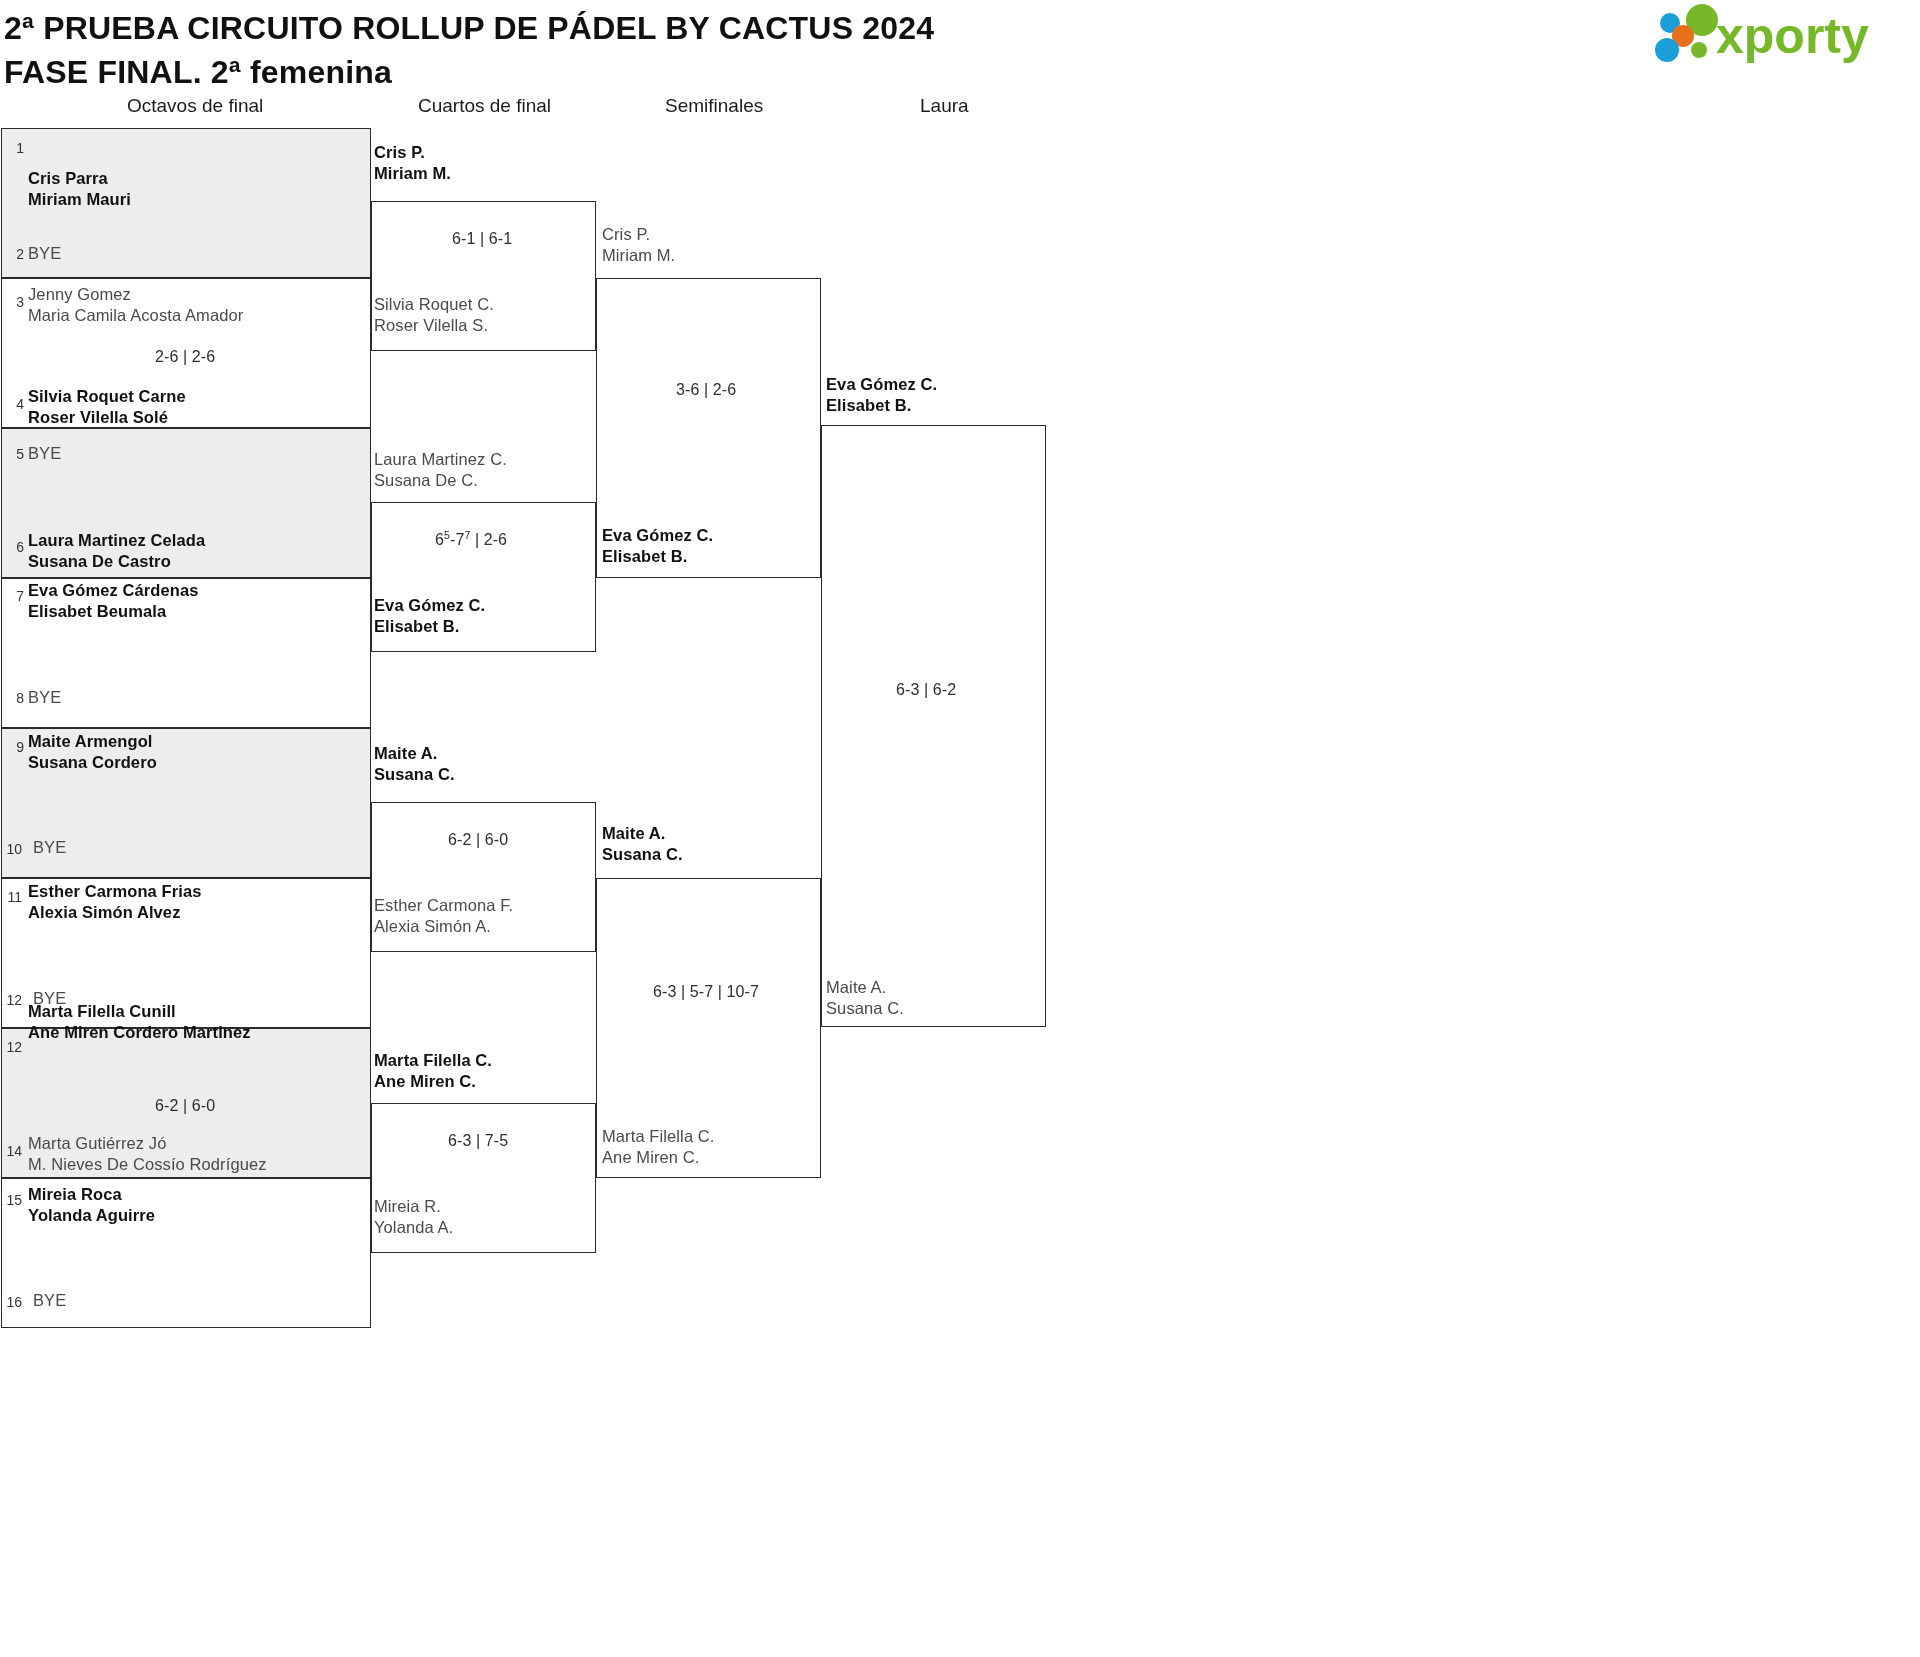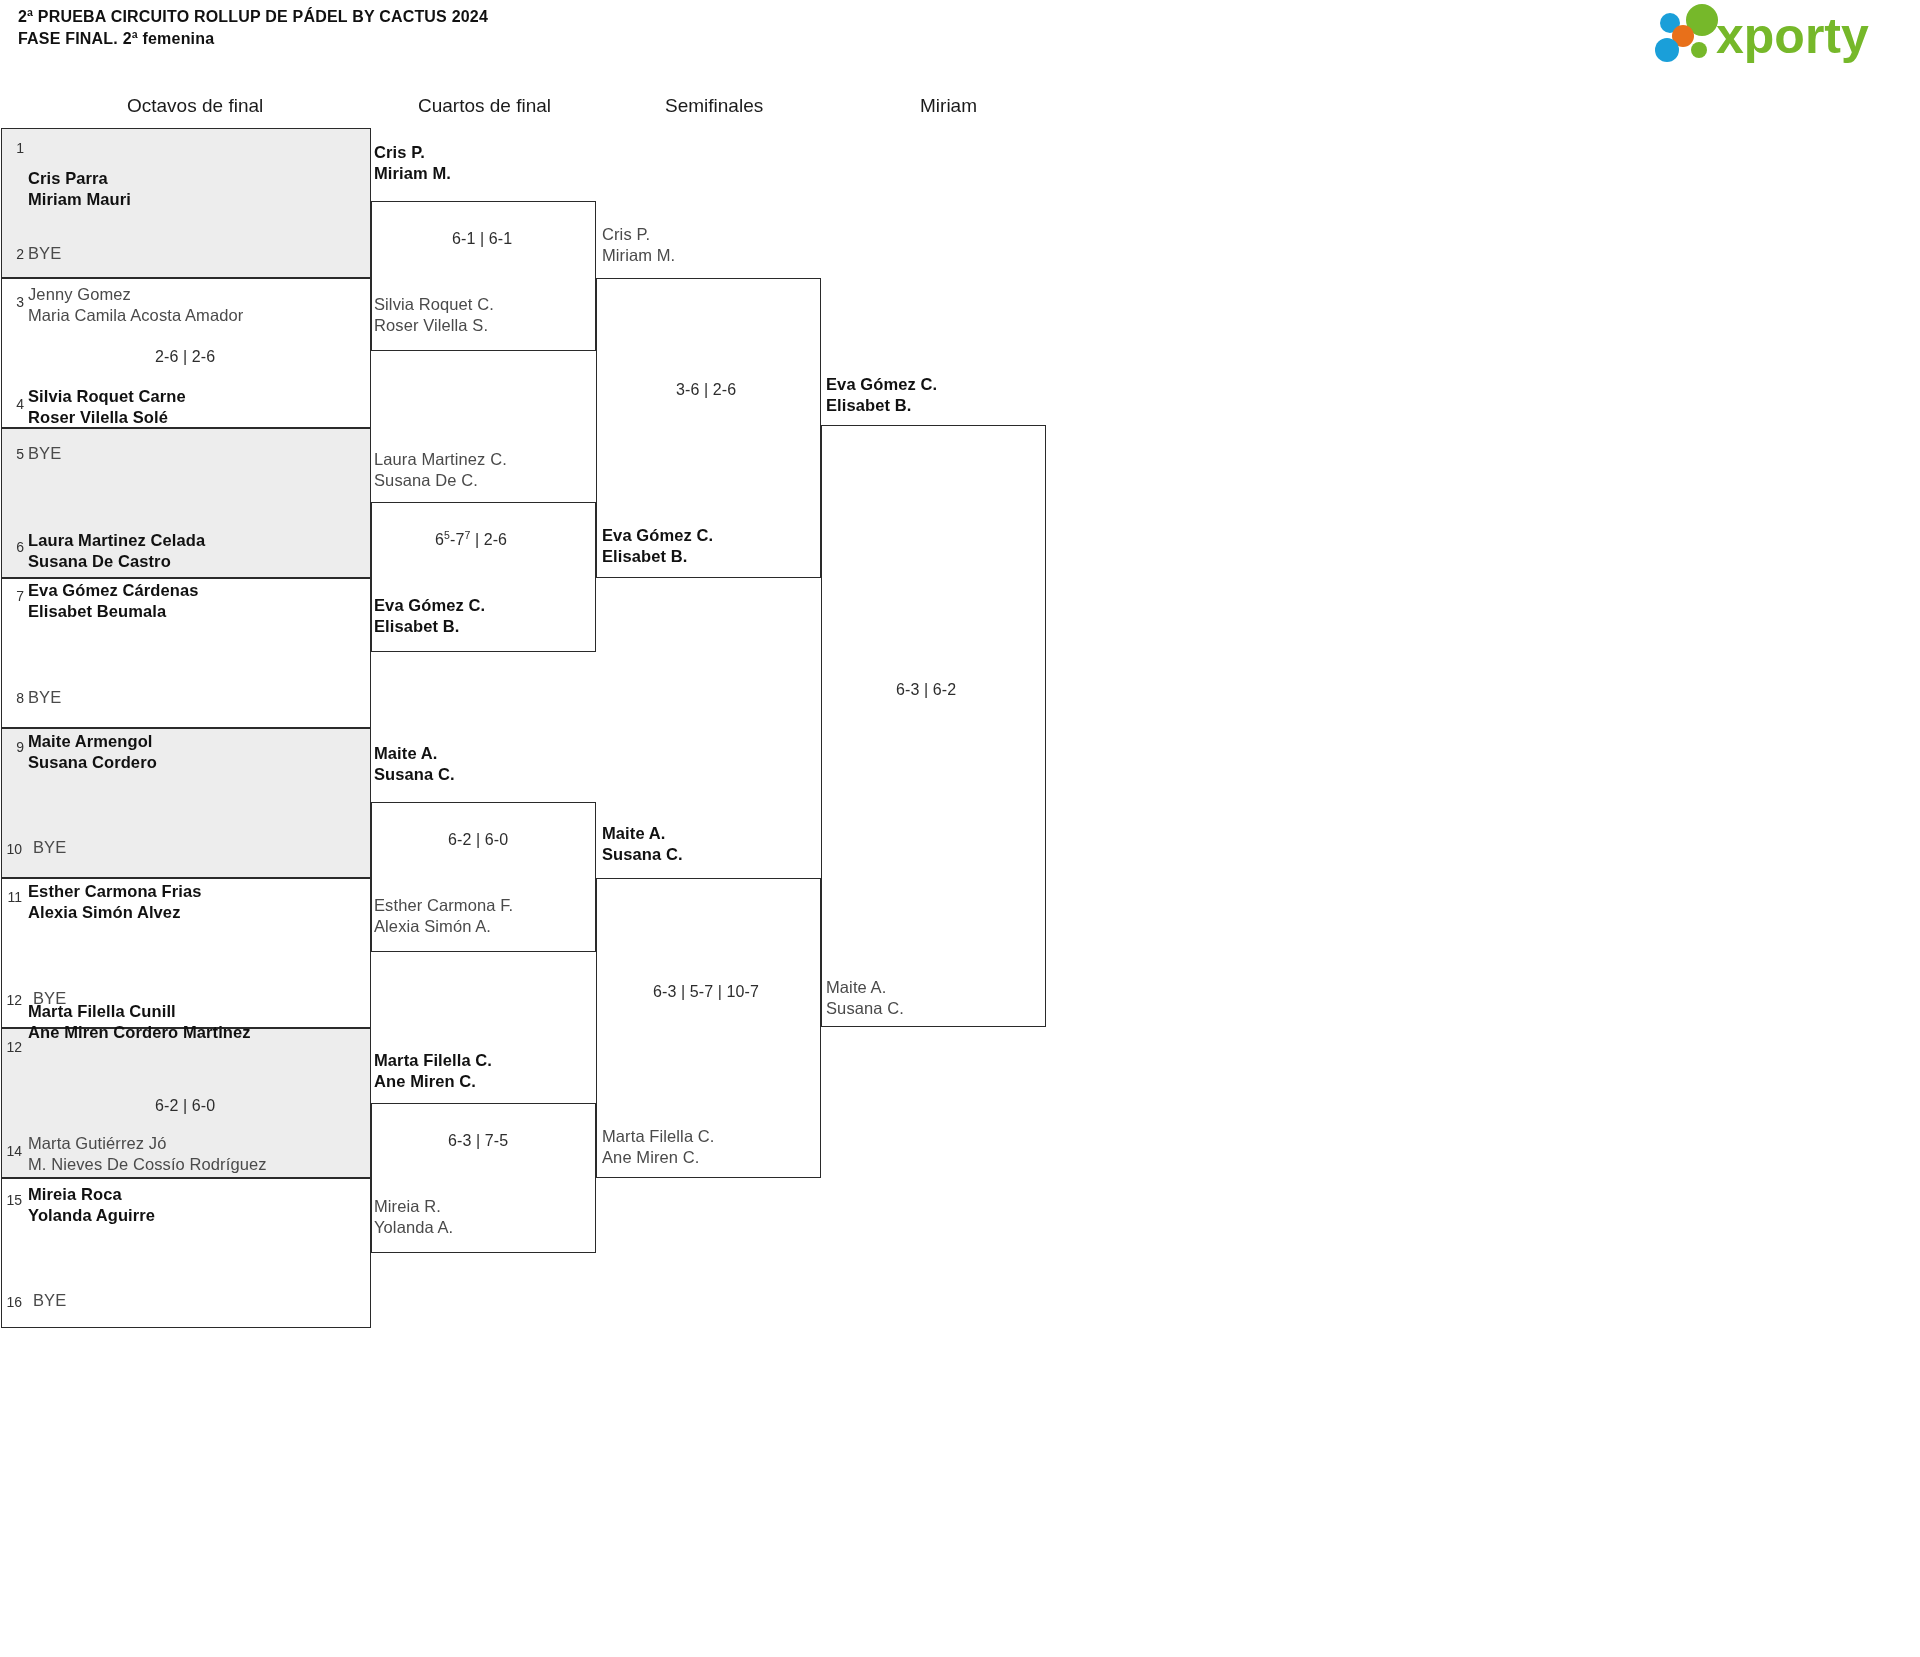--- a/index.html
+++ b/index.html
@@ -9,22 +9,22 @@
     background:#ffffff;
     font-family:"Liberation Sans", sans-serif;
     color:#1b1b1b;
     overflow:hidden;
   }
   .sheet{position:relative;width:1920px;height:1657px;}
 
   
   .title{
     position:absolute;
-    left:18px; top:6px;
-    font-size:16px;
+    left:4px; top:6px;
+    font-size:32px;
     font-weight:700;
     letter-spacing:.2px;
     line-height:1.38;
     color:#111111;
     white-space:pre-line;
   }
   .logo{
     position:absolute;
     right:8px; top:4px;
     width:262px; height:62px;
@@ -95,21 +95,21 @@
       <circle cx="33" cy="32" r="11" fill="#e8701a"></circle>
       <circle cx="17" cy="46" r="12" fill="#1a9fd9"></circle>
       <circle cx="49" cy="46" r="8" fill="#76b82a"></circle>
       <text x="66" y="49" font-family="Liberation Sans, sans-serif" font-size="50" font-weight="700" fill="#76b82a">xporty</text>
     </svg>
   </div>
 
   <div class="round-head" style="left:127px; top:95px;">Octavos de final</div>
   <div class="round-head" style="left:418px; top:95px;">Cuartos de final</div>
   <div class="round-head" style="left:665px; top:95px;">Semifinales</div>
-  <div class="round-head" style="left:920px; top:95px;">Miriam</div>
+  <div class="round-head" style="left:920px; top:95px;">Laura</div>
 
   <div class="blk shade bdr" style="left:1px; top:128px; width:370px; height:150px;"></div>
   <div class="seed" style="left:2px;  top:140px;">1</div>
   <div class="team win" style="left:28px; top:132px;margin-top:36px;">Cris Parra
 Miriam Mauri</div>
   <div class="seed" style="left:2px;  top:246px;">2</div>
   <div class="bye" style="left:28px; top:244px;">BYE</div>
   <div class="score" style="left:155px; top:197px;"></div>
 
   <div class="blk bdr" style="left:1px; top:278px; width:370px; height:150px;"></div>

